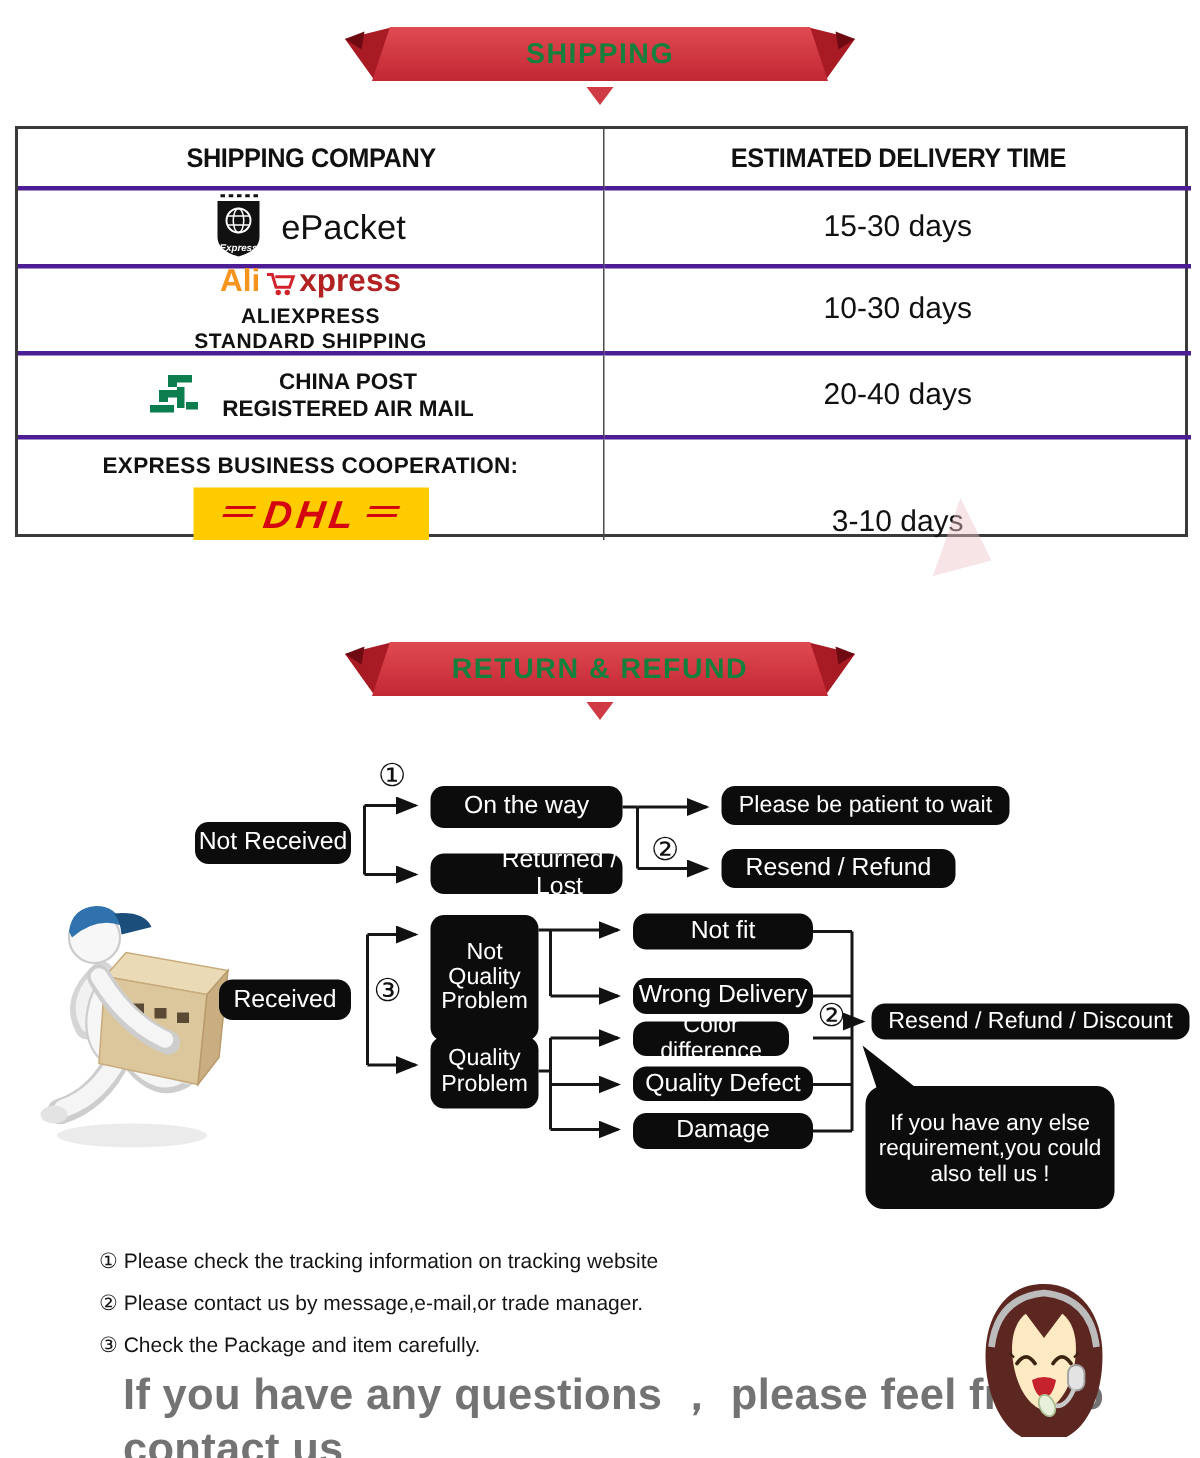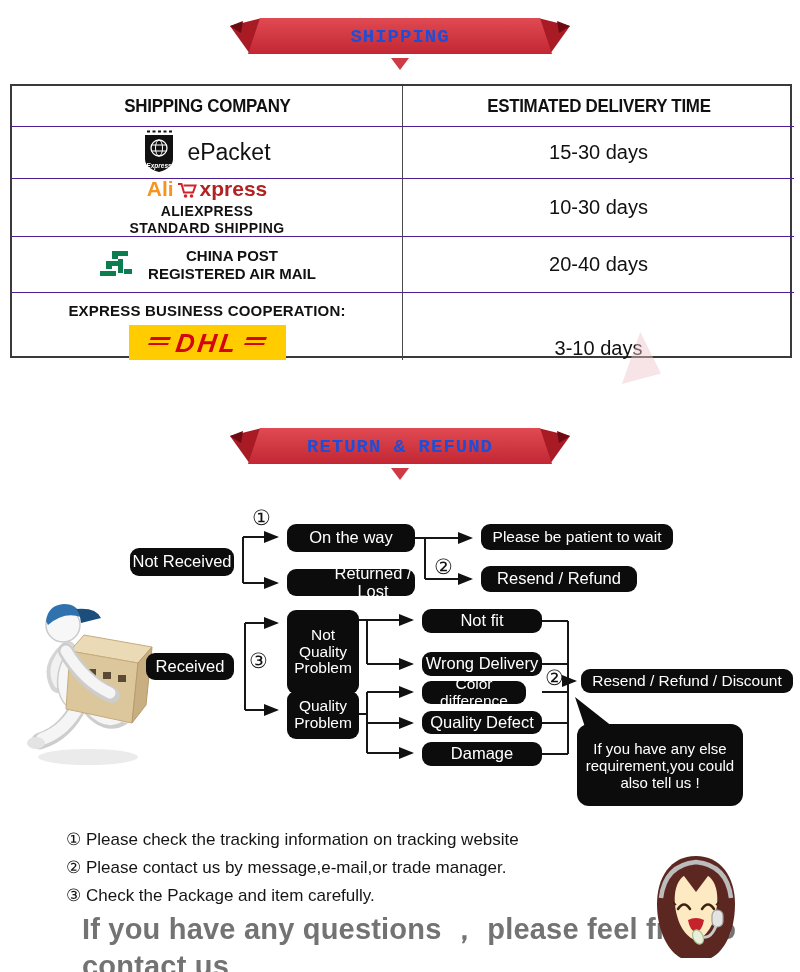--- a/index.html
+++ b/index.html
@@ -6,36 +6,36 @@
   .page {
     position:relative; width:800px; height:972px; margin:0 auto;
     background:#ffffff; overflow:hidden;
     font-family:"Liberation Sans", sans-serif; color:#111;
   }
   
   .ribbon { position:absolute; width:340px; height:56px; }
   .ribbon .label {
     position:absolute; left:0; top:10px; width:100%; height:30px;
     display:flex; align-items:center; justify-content:center;
-    color:#1d4ed8; font-weight:bold; font-size:19px; letter-spacing:1px;font-family:Liberation Mono, monospace;
+    color:#15803d; font-weight:bold; font-size:19px; letter-spacing:1px;
   }
   .tri {
     position:absolute; width:0; height:0;
     border-left:9px solid transparent; border-right:9px solid transparent;
     border-top:12px solid #cf3a45;
   }
   
   .ship-table {
     position:absolute; left:10px; top:84px; width:782px; height:274px;
     display:grid; grid-template-columns:391px 391px;
     grid-template-rows:41px 52px 58px 56px 67px;
     border:2px solid #3a3a3a; box-sizing:border-box; background:#fff;
   }
   .cell {
-    border-right:1px solid #4a4a4a; border-bottom:1px solid #4c1d95;
+    border-right:1px solid #4a4a4a; border-bottom:3px solid #4c1d95;
     display:flex; align-items:center; justify-content:center;
     flex-direction:column; box-sizing:border-box; text-align:center;
   }
   .cell.last-col { border-right:none; }
   .cell.last-row { border-bottom:none;justify-content:flex-end; }
   .th { font-weight:bold; font-size:18px; letter-spacing:-0.3px; }
   .th span { transform:scaleX(0.94); display:inline-block; }
   .days { font-size:20px; }
   .company-row { flex-direction:row; gap:12px; }
   .epacket-name { font-size:23px; }
@@ -65,21 +65,21 @@
   }
   .fmark { position:absolute; font-size:21px; color:#111; line-height:1; }
   .bubble {
     position:absolute; left:577px; top:724px; width:166px; height:82px;
     background:#0c0c0c; color:#fff; border-radius:12px;
     display:flex; align-items:center; justify-content:center;
     font-size:15px; text-align:center; padding:6px 5px; box-sizing:border-box;
   }
   .flow-lines { position:absolute; left:0; top:0; }
   
-  .notes { position:absolute; left:66px; top:826px; font-size:17px; line-height:28px; color:#151515; }
+  .notes { position:absolute; left:66px; top:826px; font-size:14px; line-height:28px; color:#151515; }
   .contact-line {
     position:absolute; left:82px; top:910px; font-size:29px; font-weight:bold;
     color:#737373; letter-spacing:0.2px;
   }
   .smudge {
     position:absolute; left:615px; top:332px; width:46px; height:52px;
     background:rgba(236,196,202,0.45);
     clip-path:polygon(55% 0, 100% 80%, 15% 100%);
   }
 </style>

